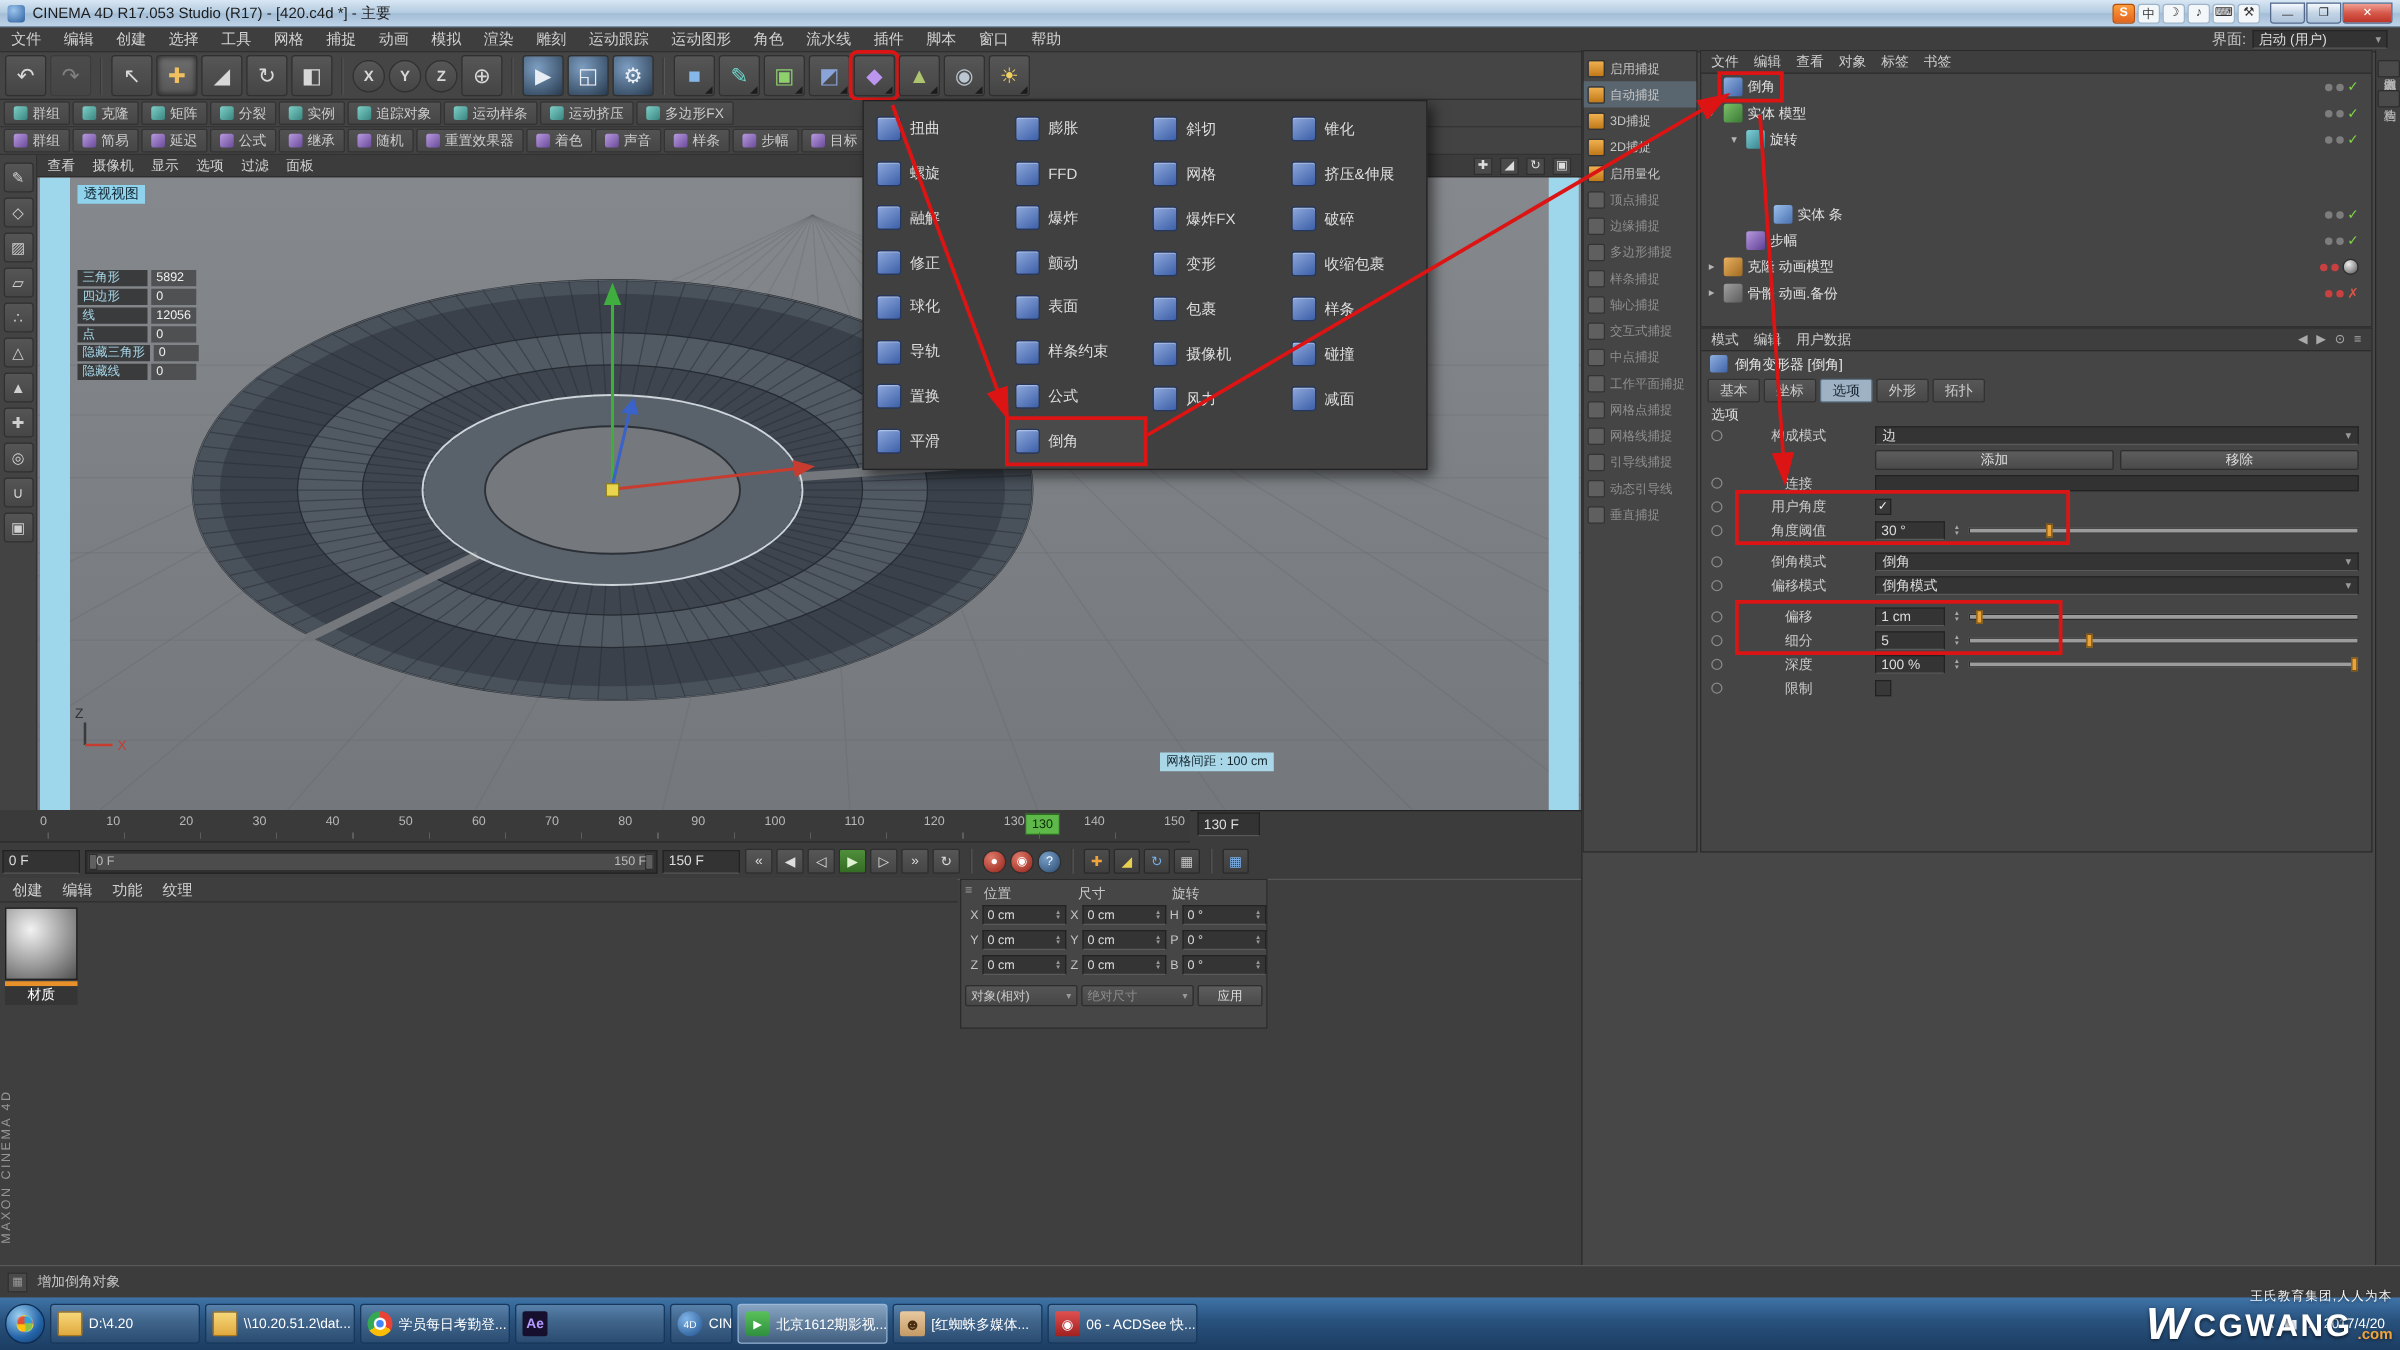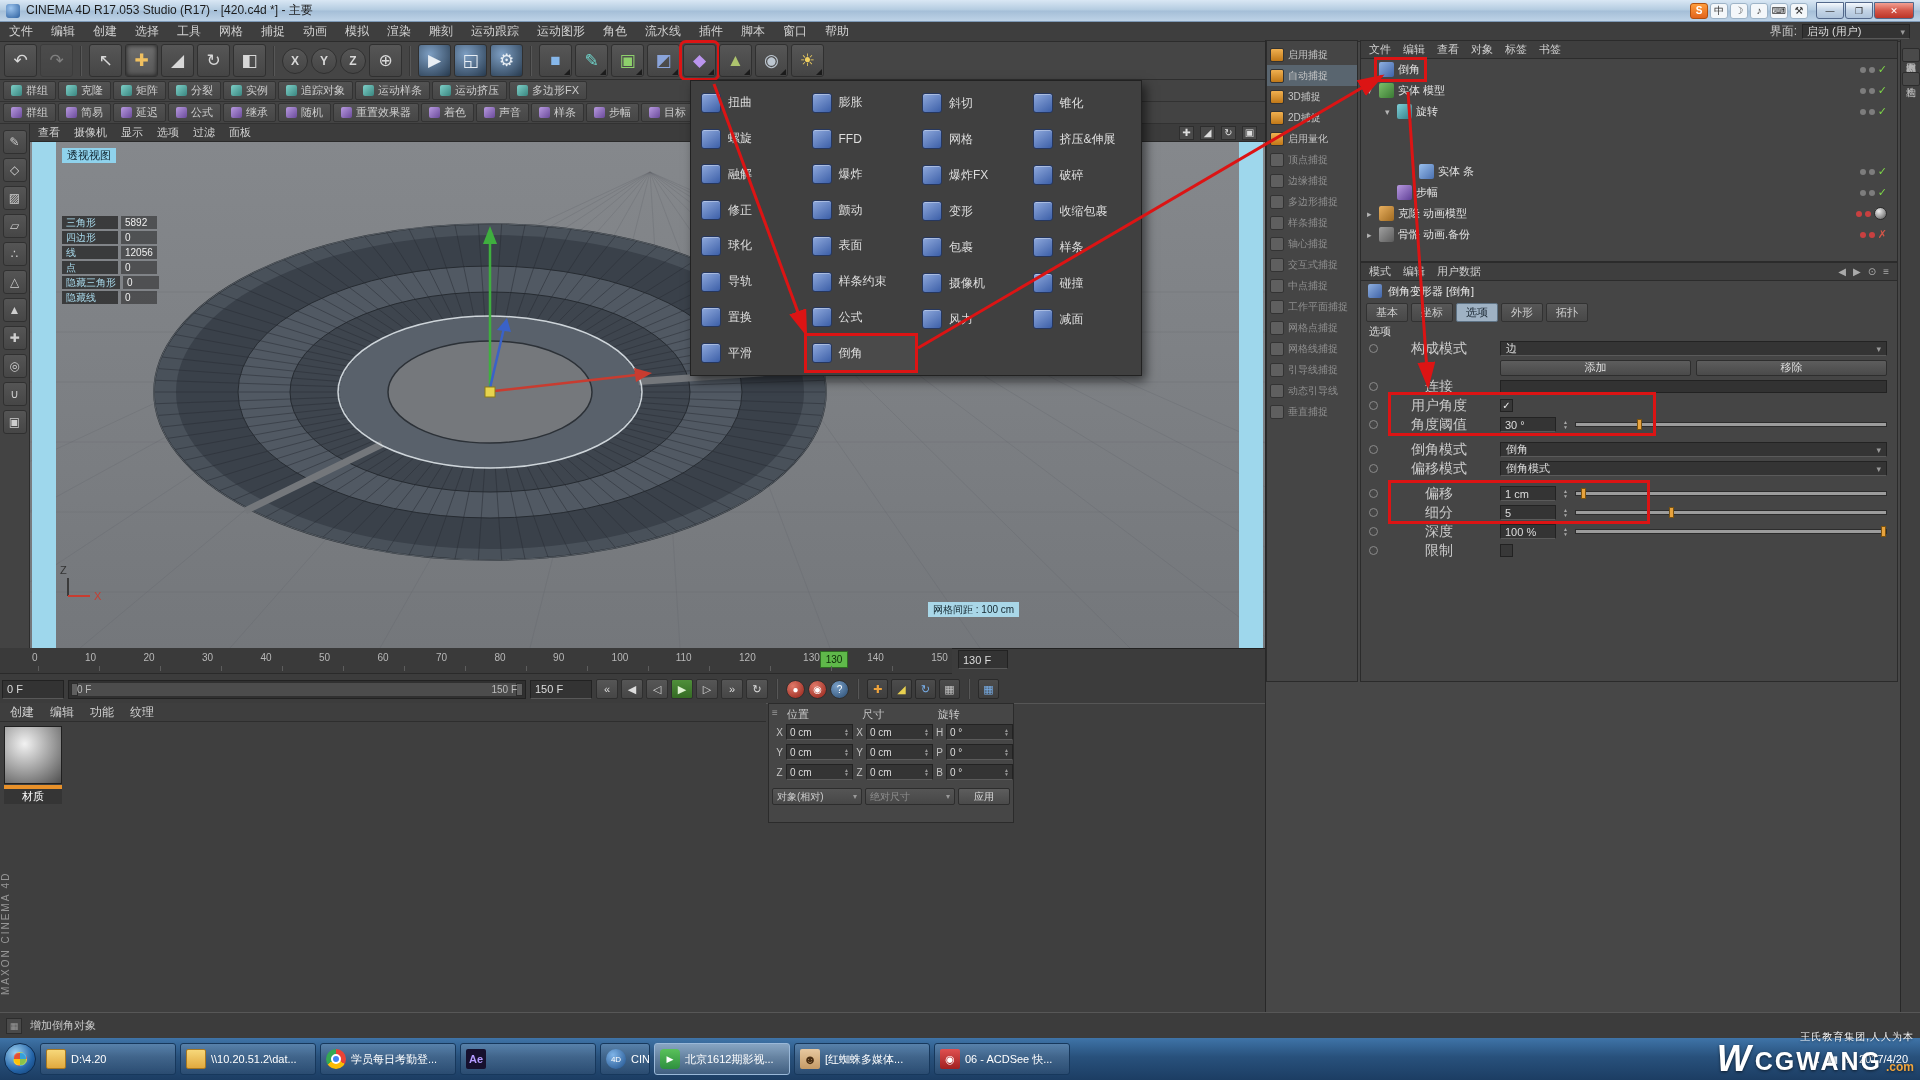--- a/index.html
+++ b/index.html
@@ -150,21 +150,21 @@
   .attr-title{height:20px;display:flex;align-items:center;gap:6px;padding:0 7px;font-size:11px;color:#e6e6e6;}
   .aticon{width:14px;height:14px;border-radius:2px;background:linear-gradient(135deg,#8fb0e0,#3f63a8);}
   .attr-tabs{display:flex;gap:3px;padding:2px 5px;height:22px;align-items:center;}
   .atab{padding:1px 9px;font-size:11px;background:linear-gradient(#575757,#484848);border:1px solid #323232;border-radius:2px;color:#ccc;}
   .atab:nth-child(3){background:#9fb2c4;color:#16232e;border-color:#5e7284;}
   .asection{height:16px;padding:0 8px;font-size:11px;color:#ddd;display:flex;align-items:center;}
   .arow{display:flex;align-items:center;height:19px;padding:0 10px 0 8px;gap:5px;}
   .arow.gap{height:6px;}
   .adot{width:9px;height:9px;border:1px solid #8a8a8a;border-radius:50%;flex:none;}
   .adot.hide{visibility:hidden;}
-  .albl{width:112px;font-size:14px;color:#cacaca;flex:none;}
+  .albl{width:112px;font-size:11px;color:#cacaca;flex:none;}
   .aselect{flex:1;height:15px;background:#343434;border:1px solid #232323;border-bottom-color:#5a5a5a;color:#ddd;font-size:11px;display:flex;align-items:center;padding:0 5px;}
   .aselect .sdd{margin-left:auto;color:#999;font-size:9px;}
   .abtn{flex:1;height:16px;background:linear-gradient(#5d5d5d,#4a4a4a);border:1px solid #2e2e2e;border-radius:2px;color:#ddd;font-size:11px;display:flex;align-items:center;justify-content:center;}
   .afield{flex:1;height:13px;background:#323232;border:1px solid #222;}
   .acheck{width:13px;height:13px;background:#383838;border:1px solid #222;color:#efefef;font-size:10px;display:flex;align-items:center;justify-content:center;}
   .avalue{width:56px;height:15px;background:#343434;border:1px solid #232323;border-bottom-color:#5a5a5a;color:#ddd;font-size:11px;display:flex;align-items:center;padding:0 4px;flex:none;}
   .astep{width:9px;height:15px;display:flex;flex-direction:column;justify-content:center;font-size:5px;color:#aaa;line-height:5px;flex:none;}
   .aslider{flex:1;height:13px;position:relative;}
   .aslider .trk{position:absolute;left:0;right:0;top:4px;height:5px;background:#9c9c9c;border:1px solid #2d2d2d;}
   .aslider .hnd{position:absolute;top:1px;width:5px;height:11px;background:#e8a33d;border:1px solid #7a5210;}
@@ -173,21 +173,21 @@
   .vtab{writing-mode:vertical-rl;font-size:10px;color:#b5b5b5;background:#4a4a4a;border:1px solid #2d2d2d;padding:6px 1px;border-radius:2px;}
 
   
   .anno{left:0;top:0;width:1920px;height:1080px;pointer-events:none;z-index:60;}
   .redbox{border:3px solid #dc1414;z-index:59;pointer-events:none;}
 
   
   .taskbar{left:0;top:1038px;width:1920px;height:42px;background:linear-gradient(#3f74a8,#28517c 45%,#1c3d63);display:flex;align-items:center;gap:4px;padding:0 4px;z-index:80;}
   .orb{width:32px;height:32px;border-radius:50%;background:radial-gradient(circle at 35% 30%,#9ed2f2,#2464a8 60%,#123a6a);border:1px solid #0d2c50;display:flex;align-items:center;justify-content:center;}
   .orbflag{width:14px;height:14px;border-radius:50%;background:conic-gradient(#35a0da 0 25%,#8bc34a 0 50%,#ffc107 0 75%,#e34f32 0 100%);border:1px solid #fff3;}
-  .tb-btn{width:136px;height:32px;border-radius:3px;border:1px solid #173least;border:1px solid #17385c;background:linear-gradient(rgba(255,255,255,.16),rgba(255,255,255,.05));display:flex;align-items:center;gap:5px;padding:0 5px;font-size:11px;color:#fff;white-space:nowrap;overflow:hidden;}
+  .tb-btn{width:120px;height:32px;border-radius:3px;border:1px solid #173least;border:1px solid #17385c;background:linear-gradient(rgba(255,255,255,.16),rgba(255,255,255,.05));display:flex;align-items:center;gap:5px;padding:0 5px;font-size:11px;color:#fff;white-space:nowrap;overflow:hidden;}
   .tb-btn:nth-child(5){width:50px;}
   .tb-btn:nth-child(6){background:linear-gradient(rgba(255,255,255,.4),rgba(255,255,255,.15));border-color:#9ab8d8;}
   .tb-ico{width:20px;height:20px;flex:none;position:relative;display:flex;align-items:center;justify-content:center;font-size:11px;}
   .tb-ico.folder{background:linear-gradient(#f7d87a,#e0a93f);border-radius:2px;border:1px solid #a87820;}
   .tb-ico.chrome{border-radius:50%;background:conic-gradient(#ea4335 0 33%,#fbbc05 0 66%,#34a853 0 100%);}
   .tb-ico.chrome::after{content:"";position:absolute;inset:5px;background:#4285f4;border:2px solid #fff;border-radius:50%;}
   .tb-ico.ae{background:#16102e;color:#b49bff;font-weight:bold;border-radius:2px;}
   .tb-ico.ae::after{content:"Ae";}
   .tb-ico.c4d{border-radius:50%;background:radial-gradient(circle at 35% 30%,#7fb4e8,#1c4e8a);color:#fff;font-size:8px;}
   .tb-ico.c4d::after{content:"4D";}

